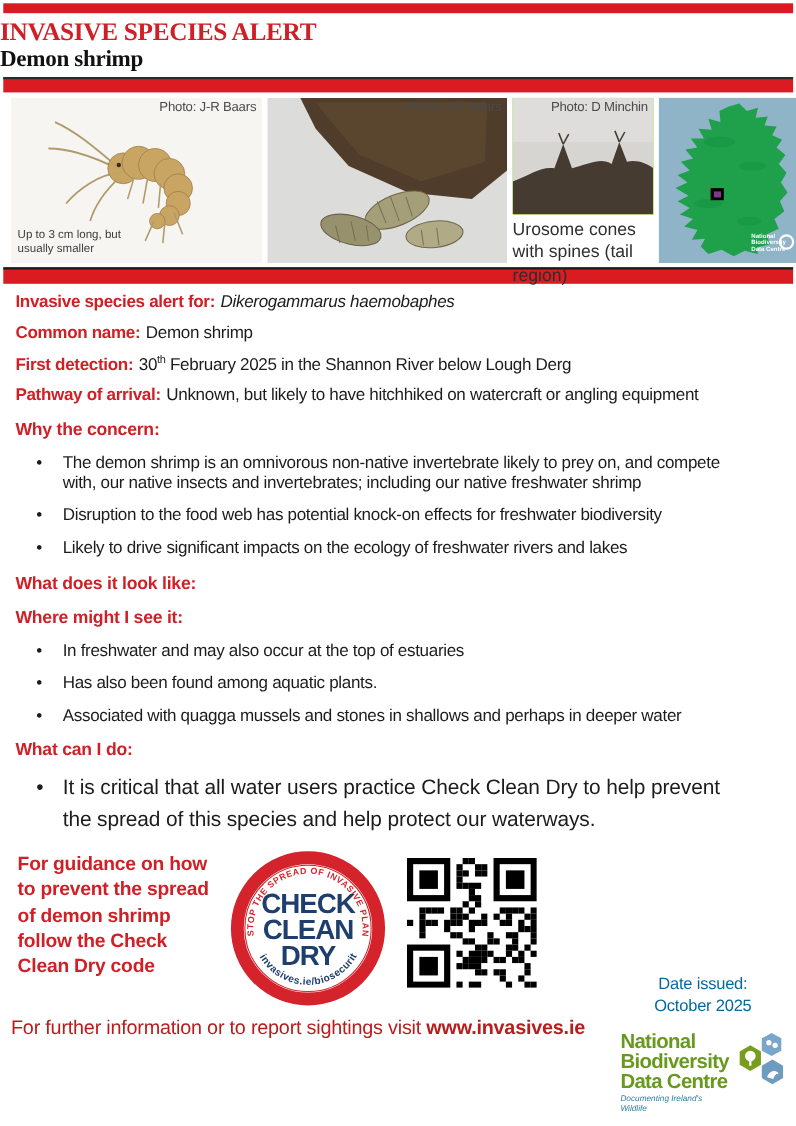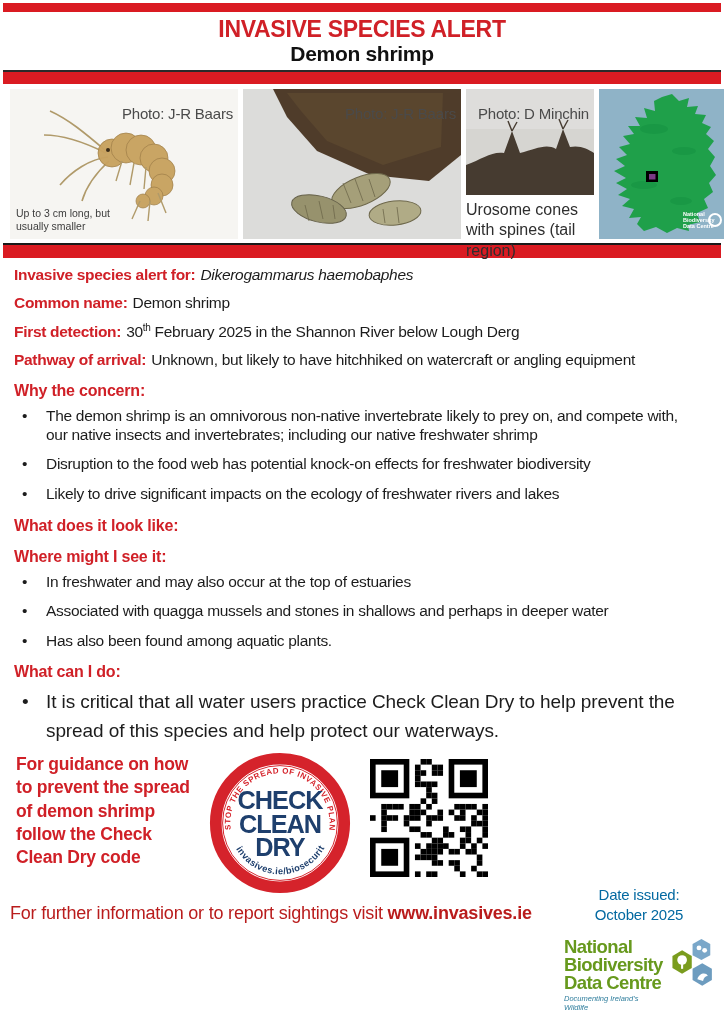--- a/index.html
+++ b/index.html
@@ -2,40 +2,40 @@
 <html><head>
 <meta charset="utf-8">
 <style>
   html,body{margin:0;padding:0;background:#fff;}
   .page{position:relative;width:724px;height:1024px;background:#fff;overflow:hidden;
         font-family:"Liberation Sans",sans-serif;color:#1c1c1c;}
   .redbar{background:#da1b22;margin:0 3px;}
   .bar-top{height:9px;margin-top:3px;}
   .bar-under-title{height:12px;margin-top:4px;border-top:2px solid #2a2a2a;}
   .bar-under-photos{height:13px;margin-top:4px;border-top:2px solid #1a1a1a;}
-  .header{text-align:center;}
+  .header{font-family:Liberation Serif, serif;}
   .alert-title{color:#d02027;font-weight:bold;font-size:23px;letter-spacing:-.3px;margin-top:4px;line-height:1.15;}
   .species-title{color:#111;font-weight:bold;font-size:21px;letter-spacing:-.3px;line-height:1.1;}
   
   .photos{display:flex;gap:5px;margin:5px 10px 0;height:150px;}
   .ph{position:relative;flex:none;overflow:hidden;background:#f4f3f1;}
   .ph svg{display:block;}
-  .credit{position:absolute;top:16px;right:5px;font-size:15px;color:#4a4a4a;letter-spacing:-.2px;}
+  .credit{position:absolute;top:1px;right:5px;font-size:12px;color:#4a4a4a;letter-spacing:-.2px;}
   .cap-onphoto{position:absolute;left:6px;bottom:5px;font-size:10.5px;color:#3c3c3c;width:110px;line-height:1.25;}
   .col3{flex:none;width:128px;}
   .p3{position:relative;height:106px;overflow:hidden;background:#84cc16;}
   .p3cap{font-size:16px;color:#2e2e2e;margin-top:5px;line-height:1.3;}
   
   .body{padding:8px 14px 0;}
   .detail{margin:0 0 10px;padding-right:40px;font-size:15.5px;letter-spacing:-.3px;line-height:1.17;}
   .lbl{color:#d02027;font-weight:bold;margin-right:5px;}
   .italic{font-style:italic;}
   sup{font-size:10px;}
   .sech{color:#d02027;font-weight:bold;font-size:16px;letter-spacing:-.2px;margin:13px 0 7px;}
-  ul.bullets{list-style:none;margin:1px;padding:0;}
+  ul.bullets{list-style:none;margin:12px;padding:0;}
   ul.bullets li{position:relative;padding-left:31px;padding-right:26px;margin:0 0 11px;
                 font-size:15.5px;letter-spacing:-.3px;line-height:1.2;}
   ul.bullets li::before{content:"\2022";position:absolute;left:7px;top:0;}
   ul.bullets.cando li{font-size:19px;line-height:1.5;letter-spacing:-.1px;margin-bottom:6px;}
   
   .band{display:flex;margin:6px 10px 0;height:142px;}
   .guidance{width:178px;color:#d02027;font-weight:bold;font-size:17.5px;line-height:1.32;
             padding:2px 0 0 6px;letter-spacing:-.2px;}
   .ccd{flex:none;margin-left:14px;}
   .qrbox{flex:none;margin:8px 0 0 18px;}
@@ -182,22 +182,22 @@
       <li>The demon shrimp is an omnivorous non-native invertebrate likely to prey on, and compete with, our native insects and invertebrates; including our native freshwater shrimp</li>
       <li>Disruption to the food web has potential knock-on effects for freshwater biodiversity</li>
       <li>Likely to drive significant impacts on the ecology of freshwater rivers and lakes</li>
     </ul>
 
     <div class="sech">What does it look like:</div>
 
     <div class="sech">Where might I see it:</div>
     <ul class="bullets">
       <li>In freshwater and may also occur at the top of estuaries</li>
+      <li>Has also been found among aquatic plants.</li>
       <li>Associated with quagga mussels and stones in shallows and perhaps in deeper water</li>
-      <li>Has also been found among aquatic plants.</li>
     </ul>
 
     <div class="sech">What can I do:</div>
     <ul class="bullets cando">
       <li>It is critical that all water users practice Check Clean Dry to help prevent the spread of this species and help protect our waterways.</li>
     </ul>
   </div>
 
   <div class="band">
     <div class="guidance">For guidance on how to prevent the spread of demon shrimp follow the Check Clean Dry code</div>

